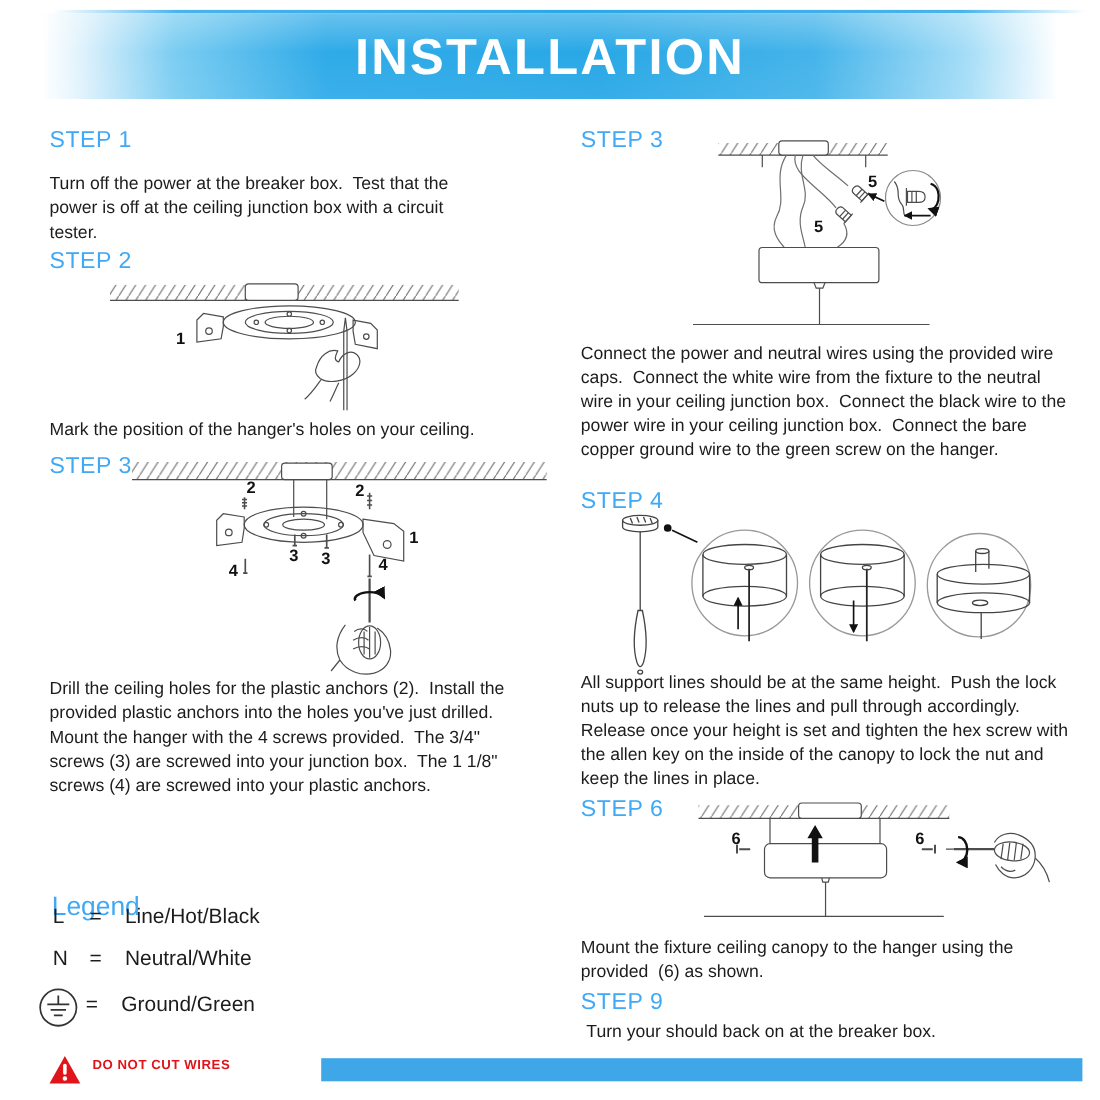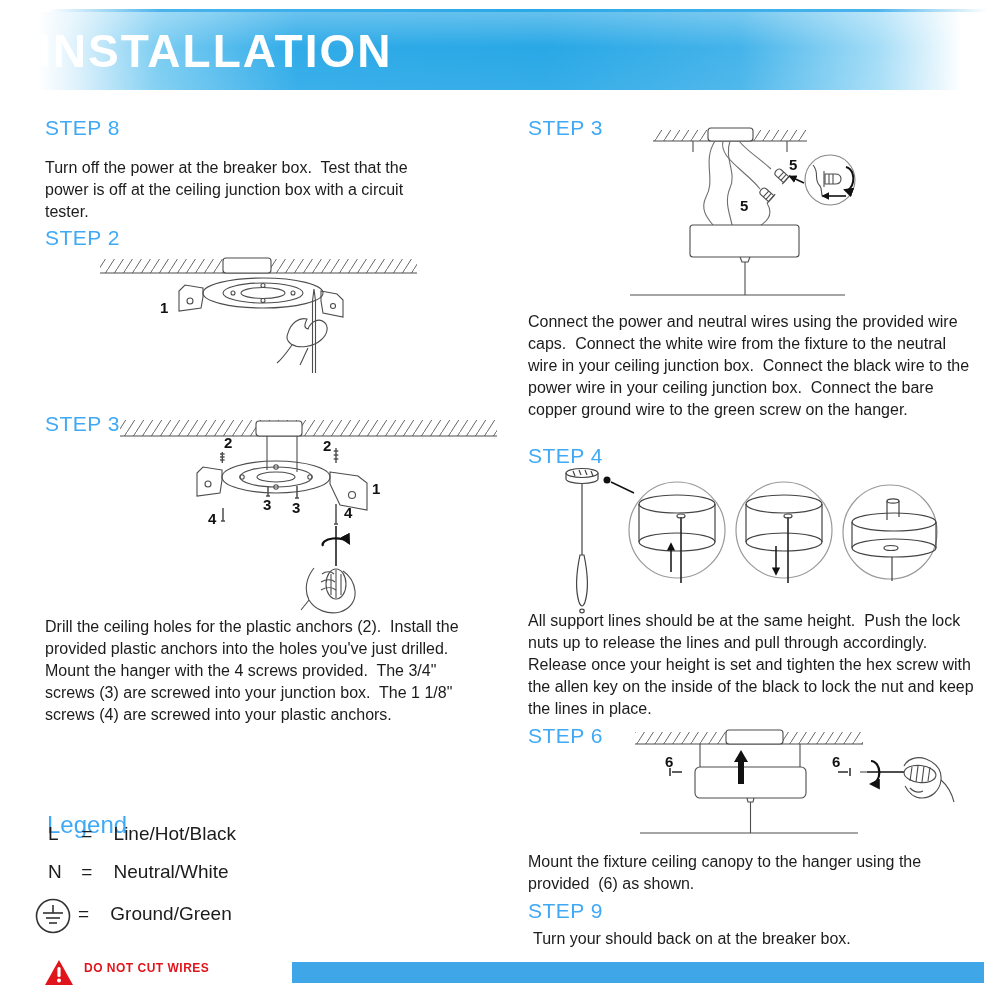--- a/index.html
+++ b/index.html
@@ -12,21 +12,21 @@
   html,body{margin:0;padding:0;background:#fff;}
   .page{position:relative;width:1000px;height:1000px;background:#fff;overflow:hidden;
         font-family:"Liberation Sans","DejaVu Sans",sans-serif;color:var(--ink);}
   .abs{position:absolute;}
   .banner-line{position:absolute;left:48px;top:9px;width:940px;height:3px;
     background:linear-gradient(90deg,rgba(64,176,238,0) 0%,#4ab3ec 12%,#2aa9e6 50%,#4ab3ec 88%,rgba(64,176,238,0) 100%);}
   .banner{position:absolute;left:38px;top:12px;width:924px;height:78px;
     background:linear-gradient(90deg,#ffffff 0%,#dff2fc 4%,#7ccdf2 13%,#2fabe8 28%,#29a8e6 55%,#45b4ea 76%,#a5ddf7 91%,#ffffff 100%);}
   .banner:after{content:"";position:absolute;inset:0;
     background:linear-gradient(180deg,rgba(255,255,255,.28),rgba(255,255,255,0) 45%,rgba(255,255,255,.06) 100%);}
-  .banner h1{position:relative;z-index:2;margin:0;line-height:78px;
+  .banner h1{position:relative;z-index:2;margin:0;text-align:center;line-height:78px;
     font-size:46px;font-weight:bold;letter-spacing:2px;color:#fff;}
   .step-title{font-size:21px;letter-spacing:.5px;color:var(--accent);}
   .body-text{font-size:16px;line-height:22px;white-space:pre-wrap;color:var(--ink);}
   .legend-title{font-size:24px;color:var(--accent);margin-top:29px;}
   .legend-row{font-size:19px;color:var(--ink);}
   .legend-sym{display:inline-block;width:28px;}
   .legend-eq{display:inline-block;width:27px;}
   .warn-text{font-size:12px;font-weight:bold;letter-spacing:.5px;color:var(--warning);}
   .warn-bar{position:absolute;left:292px;top:962px;width:692px;height:21px;background:var(--bar);}
   svg text.num{font-family:"Liberation Sans","DejaVu Sans",sans-serif;font-size:15px;font-weight:bold;fill:#111;}
@@ -34,21 +34,21 @@
 </head>
 <body>
 
 <div class="page">
 
   <div class="banner-line"></div>
   <div class="banner">
     <h1>INSTALLATION</h1>
   </div>
 
-  <div class="abs step-title" style="left:45px;top:116px">STEP 8</div>
+  <div class="abs step-title" style="left:45px;top:116px">STEP 1</div>
   <div class="abs body-text" style="left:45px;top:157px;width:402px">Turn off the power at the breaker box.  Test that the power is off at the ceiling junction box with a circuit tester.</div>
 
   <div class="abs step-title" style="left:45px;top:226px">STEP 2</div>
 
   <svg class="abs" style="left:45px;top:255px" width="450" height="125" viewBox="0 0 450 125">
     <defs>
       <pattern id="h2" width="9" height="14" patternUnits="userSpaceOnUse">
           <line x1="0" y1="14" x2="9" y2="0" stroke="#666" stroke-width="1"></line>
         </pattern>
     </defs>
@@ -76,20 +76,21 @@
       </g>
       <g>
         <path d="M243,78 C246,68 254,62 262,64 C259,70 259,73 263,74 C266,66 274,63 279,67 C284,71 283,79 276,85 C268,92 254,94 246,89 C242,86 241,82 243,78 Z"></path>
         <path d="M247,90 C242,97 238,103 232,108"></path>
         <path d="M263,93 C260,99 258,104 255,110"></path>
       </g>
     </g>
     <text class="num" x="115" y="58">1</text>
   </svg>
 
+  <div class="abs body-text" style="left:45px;top:380px;width:440px">Mark the position of the hanger's holes on your ceiling.</div>
 
   <div class="abs step-title" style="left:45px;top:412px">STEP 3</div>
 
   <svg class="abs" style="left:100px;top:418px" width="400" height="196" viewBox="0 0 400 196">
     <defs>
       <pattern id="h3" width="9" height="14" patternUnits="userSpaceOnUse">
           <line x1="0" y1="14" x2="9" y2="0" stroke="#666" stroke-width="1"></line>
         </pattern>
       <marker id="a3" viewBox="0 0 10 10" refX="8" refY="5" markerWidth="5" markerHeight="5" orient="auto-start-reverse">
           <path d="M0,0L10,5L0,10Z" fill="#111"></path>
@@ -300,21 +301,21 @@
         <ellipse cx="364" cy="84" rx="42" ry="9"></ellipse>
         <ellipse cx="363" cy="37" rx="6" ry="2.2"></ellipse>
         <line x1="357" y1="37" x2="357" y2="56"></line>
           <line x1="369" y1="37" x2="369" y2="53"></line>
         <ellipse cx="361" cy="84" rx="7" ry="2.5"></ellipse>
         <line x1="362" y1="93" x2="362" y2="117"></line>
       </g>
     </g>
   </svg>
 
-  <div class="abs body-text" style="left:528px;top:610px;width:448px">All support lines should be at the same height.  Push the lock nuts up to release the lines and pull through accordingly.  Release once your height is set and tighten the hex screw with the allen key on the inside of the black to lock the nut and keep the lines in place.</div>
+  <div class="abs body-text" style="left:528px;top:610px;width:448px">All support lines should be at the same height.  Push the lock nuts up to release the lines and pull through accordingly.  Release once your height is set and tighten the hex screw with the allen key on the inside of the canopy to lock the nut and keep the lines in place.</div>
 
   <div class="abs step-title" style="left:528px;top:724px">STEP 6</div>
 
   <svg class="abs" style="left:620px;top:728px" width="375" height="120" viewBox="0 0 375 120">
     <defs>
       <pattern id="h6" width="9" height="14" patternUnits="userSpaceOnUse">
           <line x1="0" y1="14" x2="9" y2="0" stroke="#666" stroke-width="1"></line>
         </pattern>
       <marker id="a6" viewBox="0 0 10 10" refX="8" refY="5" markerWidth="5" markerHeight="5" orient="auto-start-reverse">
           <path d="M0,0L10,5L0,10Z" fill="#111"></path>

